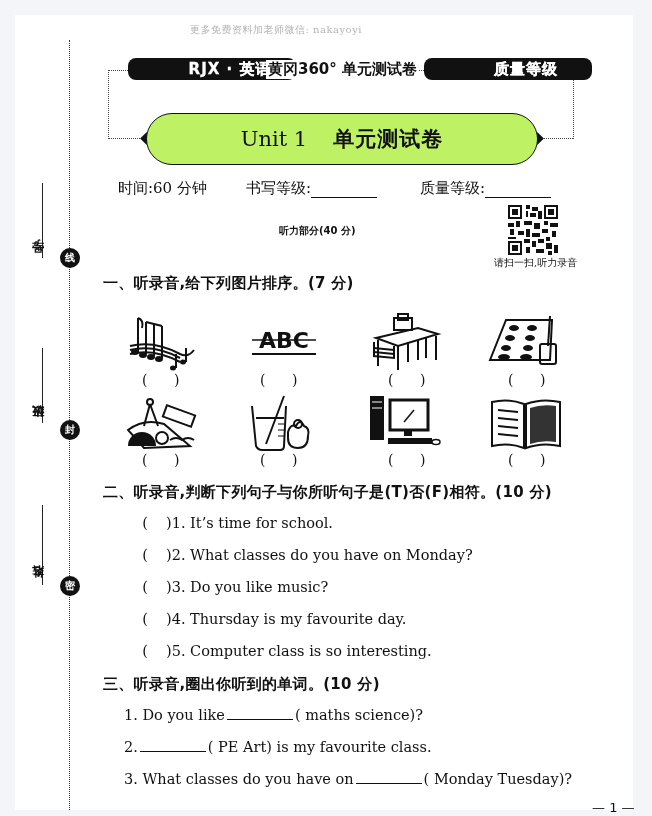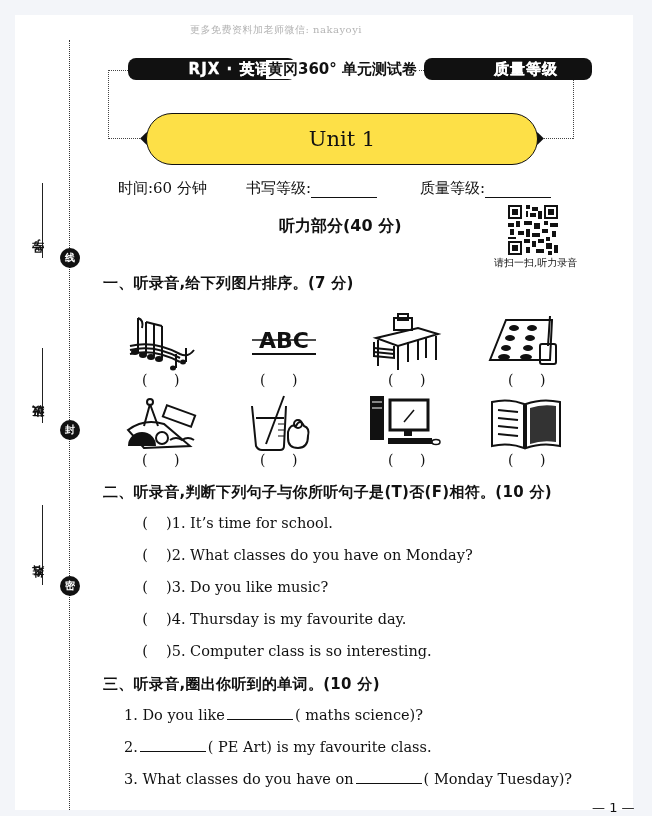--- a/index.html
+++ b/index.html
@@ -48,36 +48,36 @@
     color: #fff; font-size: 15px; font-weight: bold; display: flex; align-items: center; justify-content: center;
     font-family: "DejaVu Sans", sans-serif; letter-spacing: 1px; padding-left: 36px;
     -webkit-text-stroke: 0.3px #fff;
   }
   .brand-text {
     position: absolute; left: 266px; top: 60px; font-size: 15px; font-weight: bold;
     font-family: "DejaVu Sans", sans-serif; background: #fff; padding: 0 2px;
   }
   .title-capsule {
     position: absolute; left: 146px; top: 113px; width: 390px; height: 50px;
-    border: 1.5px solid #111; border-radius: 26px; background: #fde047;
+    border: 1.5px solid #111; border-radius: 26px; background: #bef264;
     display: flex; align-items: center; justify-content: center; gap: 26px;
   }
   .diamond { position: absolute; width: 9px; height: 9px; background: #111; transform: rotate(45deg); top: 134px; }
   .unit-en { font-size: 21px; font-family: "DejaVu Serif", serif; }
   .unit-cn { font-size: 21px; font-weight: bold; font-family: "DejaVu Serif", serif; letter-spacing: 1px; }
 
   .info-row { position: absolute; top: 179px; font-size: 15px; font-family: "DejaVu Serif", serif; }
   .blank { display: inline-block; border-bottom: 1px solid #111; vertical-align: bottom; height: 14px; }
 
   .qr {
     position: absolute; left: 508px; top: 205px; width: 50px; height: 50px;
   }
   .qr-caption { position: absolute; left: 494px; top: 256px; font-size: 10px; font-family: "DejaVu Serif", serif; }
 
-  .part-title { position: absolute; left: 279px; top: 216px; font-size: 16px; font-weight: bold; font-family: "DejaVu Sans", sans-serif; }
+  .part-title { position: absolute; left: 279px; top: 224px; font-size: 10px; font-weight: bold; font-family: "DejaVu Sans", sans-serif; }
   .section-title { position: absolute; left: 103px; font-size: 15px; font-weight: bold; font-family: "DejaVu Sans", sans-serif; letter-spacing: 0.3px; }
 
   .pic { position: absolute; width: 76px; height: 62px; }
   .paren { position: absolute; font-size: 14px; font-family: "DejaVu Serif", serif; word-spacing: 22px; }
 
   .tf-row { position: absolute; left: 124px; font-size: 14.5px; font-family: "DejaVu Serif", serif; text-align: center; }
   .tf-paren { display: inline-block; width: 42px; }
   .fill-row { position: absolute; left: 124px; font-size: 14.5px; font-family: "DejaVu Serif", serif; }
   .underline { display: inline-block; width: 66px; border-bottom: 1px solid #111; height: 12px; margin: 0 2px; }
   .page-num { position: absolute; left: 592px; top: 800px; font-size: 13px; font-family: "DejaVu Sans", sans-serif; }
@@ -105,20 +105,21 @@
 <div class="frame-bottom-l"></div>
 <div class="frame-bottom-r"></div>
 <div class="pill" style="left:128px;width:132px">RJX · 英语</div>
 <div class="brand-text">黄冈360°  单元测试卷</div>
 <div class="pill" style="left:424px;width:132px">质量等级</div>
 
 <div class="diamond" style="left:142px"></div>
 <div class="diamond" style="left:533px"></div>
 <div class="title-capsule">
   <span class="unit-en">Unit 1</span>
+  <span class="unit-cn">单元测试卷</span>
 </div>
 
 <div class="info-row" style="left:118px">时间:60 分钟</div>
 <div class="info-row" style="left:246px">
   <span>书写等级:</span><span class="blank" style="width:66px"></span>
 </div>
 <div class="info-row" style="left:420px">
   <span>质量等级:</span><span class="blank" style="width:66px"></span>
 </div>
 

